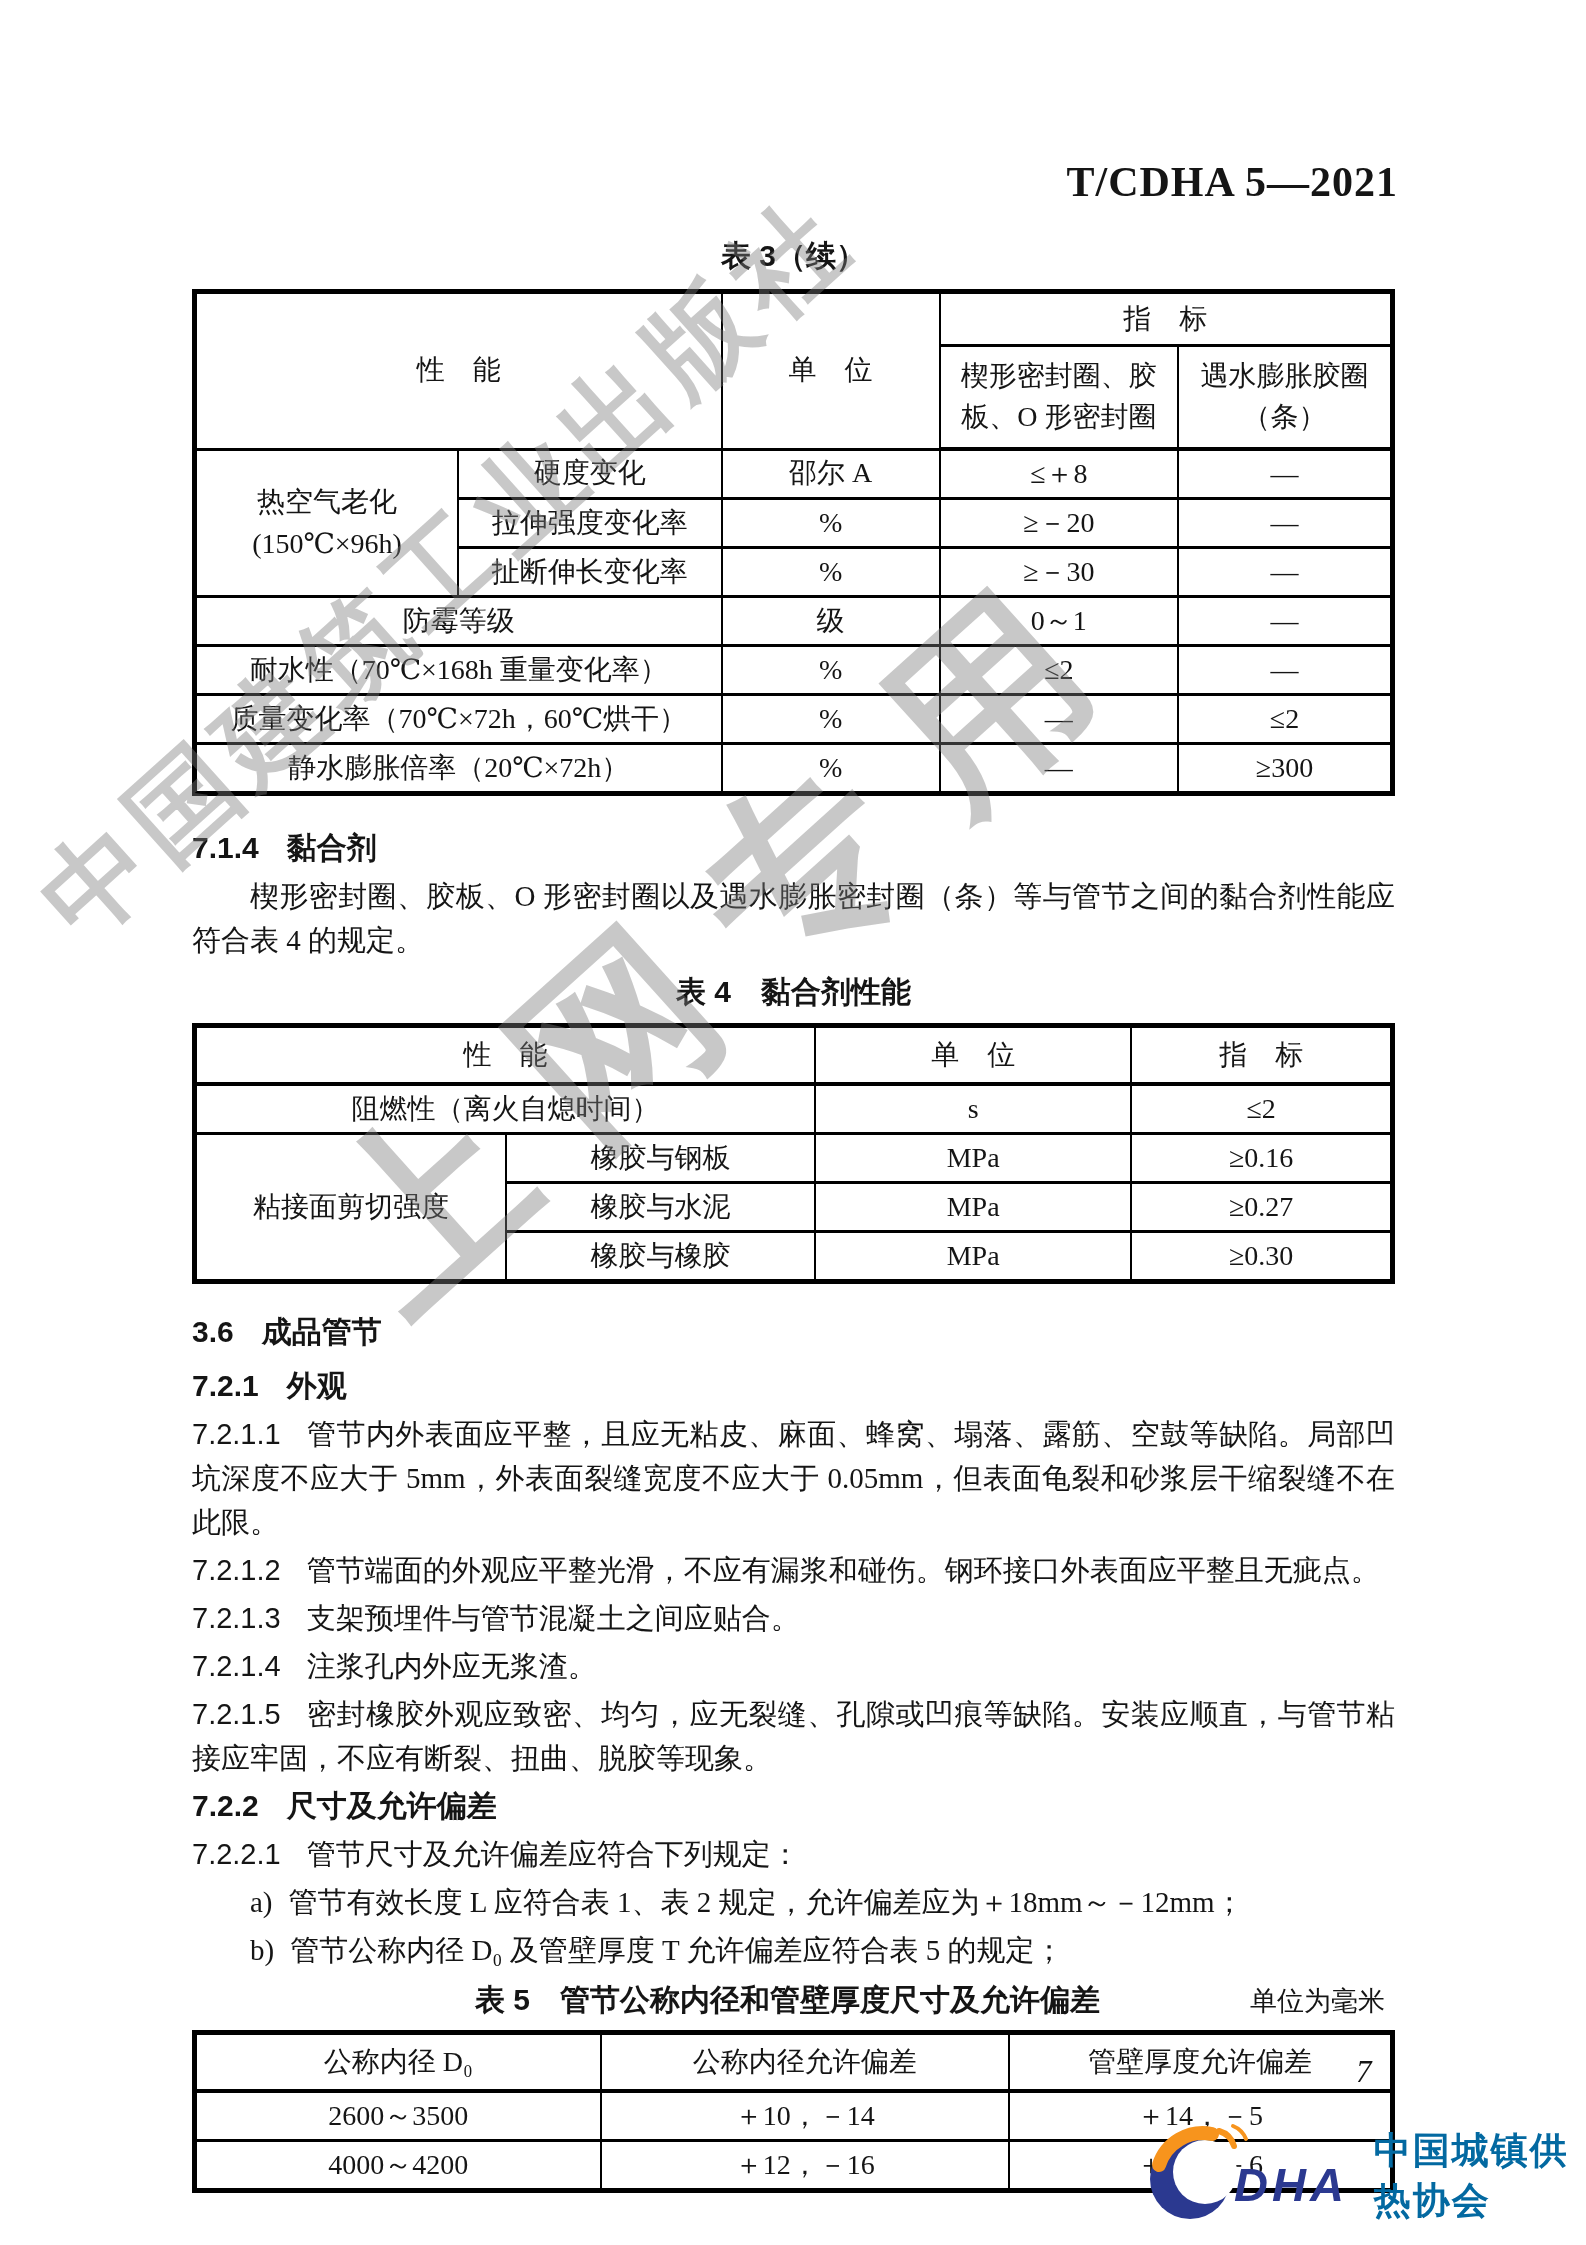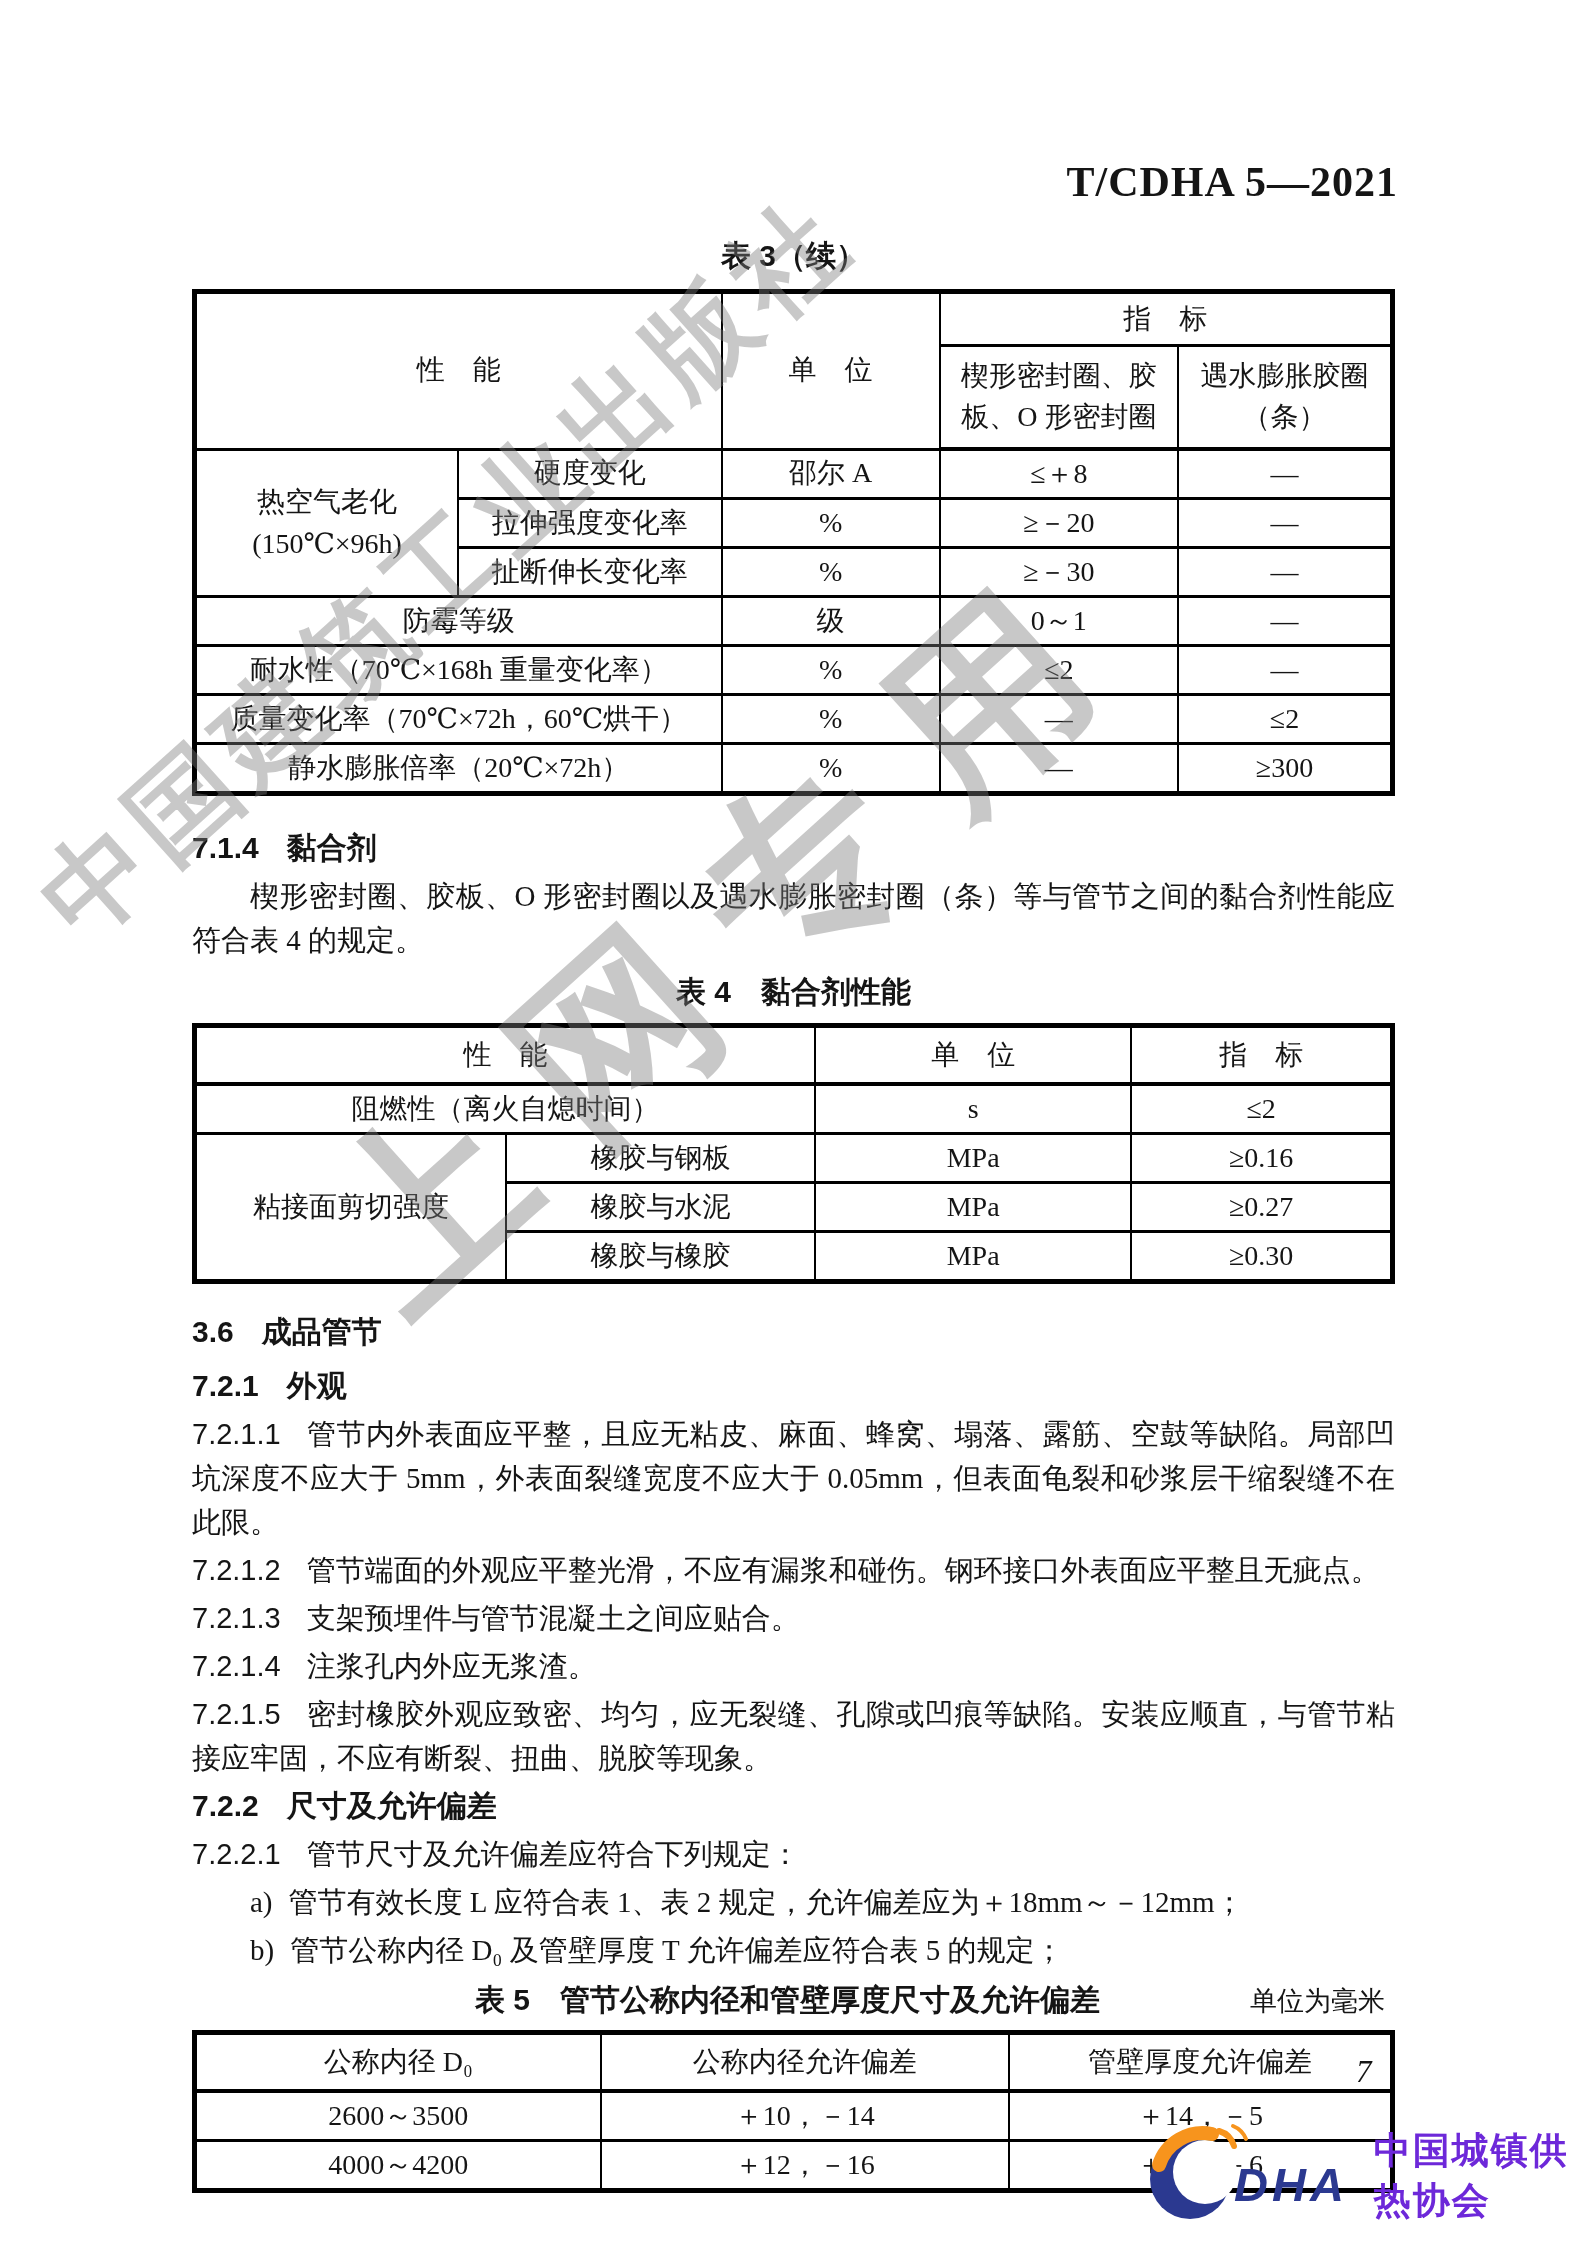--- a/index.html
+++ b/index.html
@@ -298,16 +298,16 @@
 
   <div class="logo">
     <svg class="logo-mark" viewBox="0 0 104 96" xmlns="http://www.w3.org/2000/svg">
       <circle cx="44" cy="56" r="40" fill="#2b3990"></circle>
       <circle cx="59" cy="49" r="32" fill="#ffffff"></circle>
       <path d="M13 42 A46 46 0 0 1 66 11" fill="none" stroke="#f7941d" stroke-width="14" stroke-linecap="round"></path>
       <path d="M73 8 a22 22 0 0 1 15 15" fill="none" stroke="#f7941d" stroke-width="6" stroke-linecap="round"></path>
       <path d="M87 3 a23 23 0 0 1 13 13" fill="none" stroke="#f7941d" stroke-width="4" stroke-linecap="round"></path>
     </svg>
     <span class="logo-dha" style="color:#2b3990;">DHA</span>
-    <span class="logo-org" style="color:#6d28d9;">中国城镇供热协会</span>
+    <span class="logo-org" style="color:#0369a1;">中国城镇供热协会</span>
   </div>
 
 </div>
 
 </body></html>

